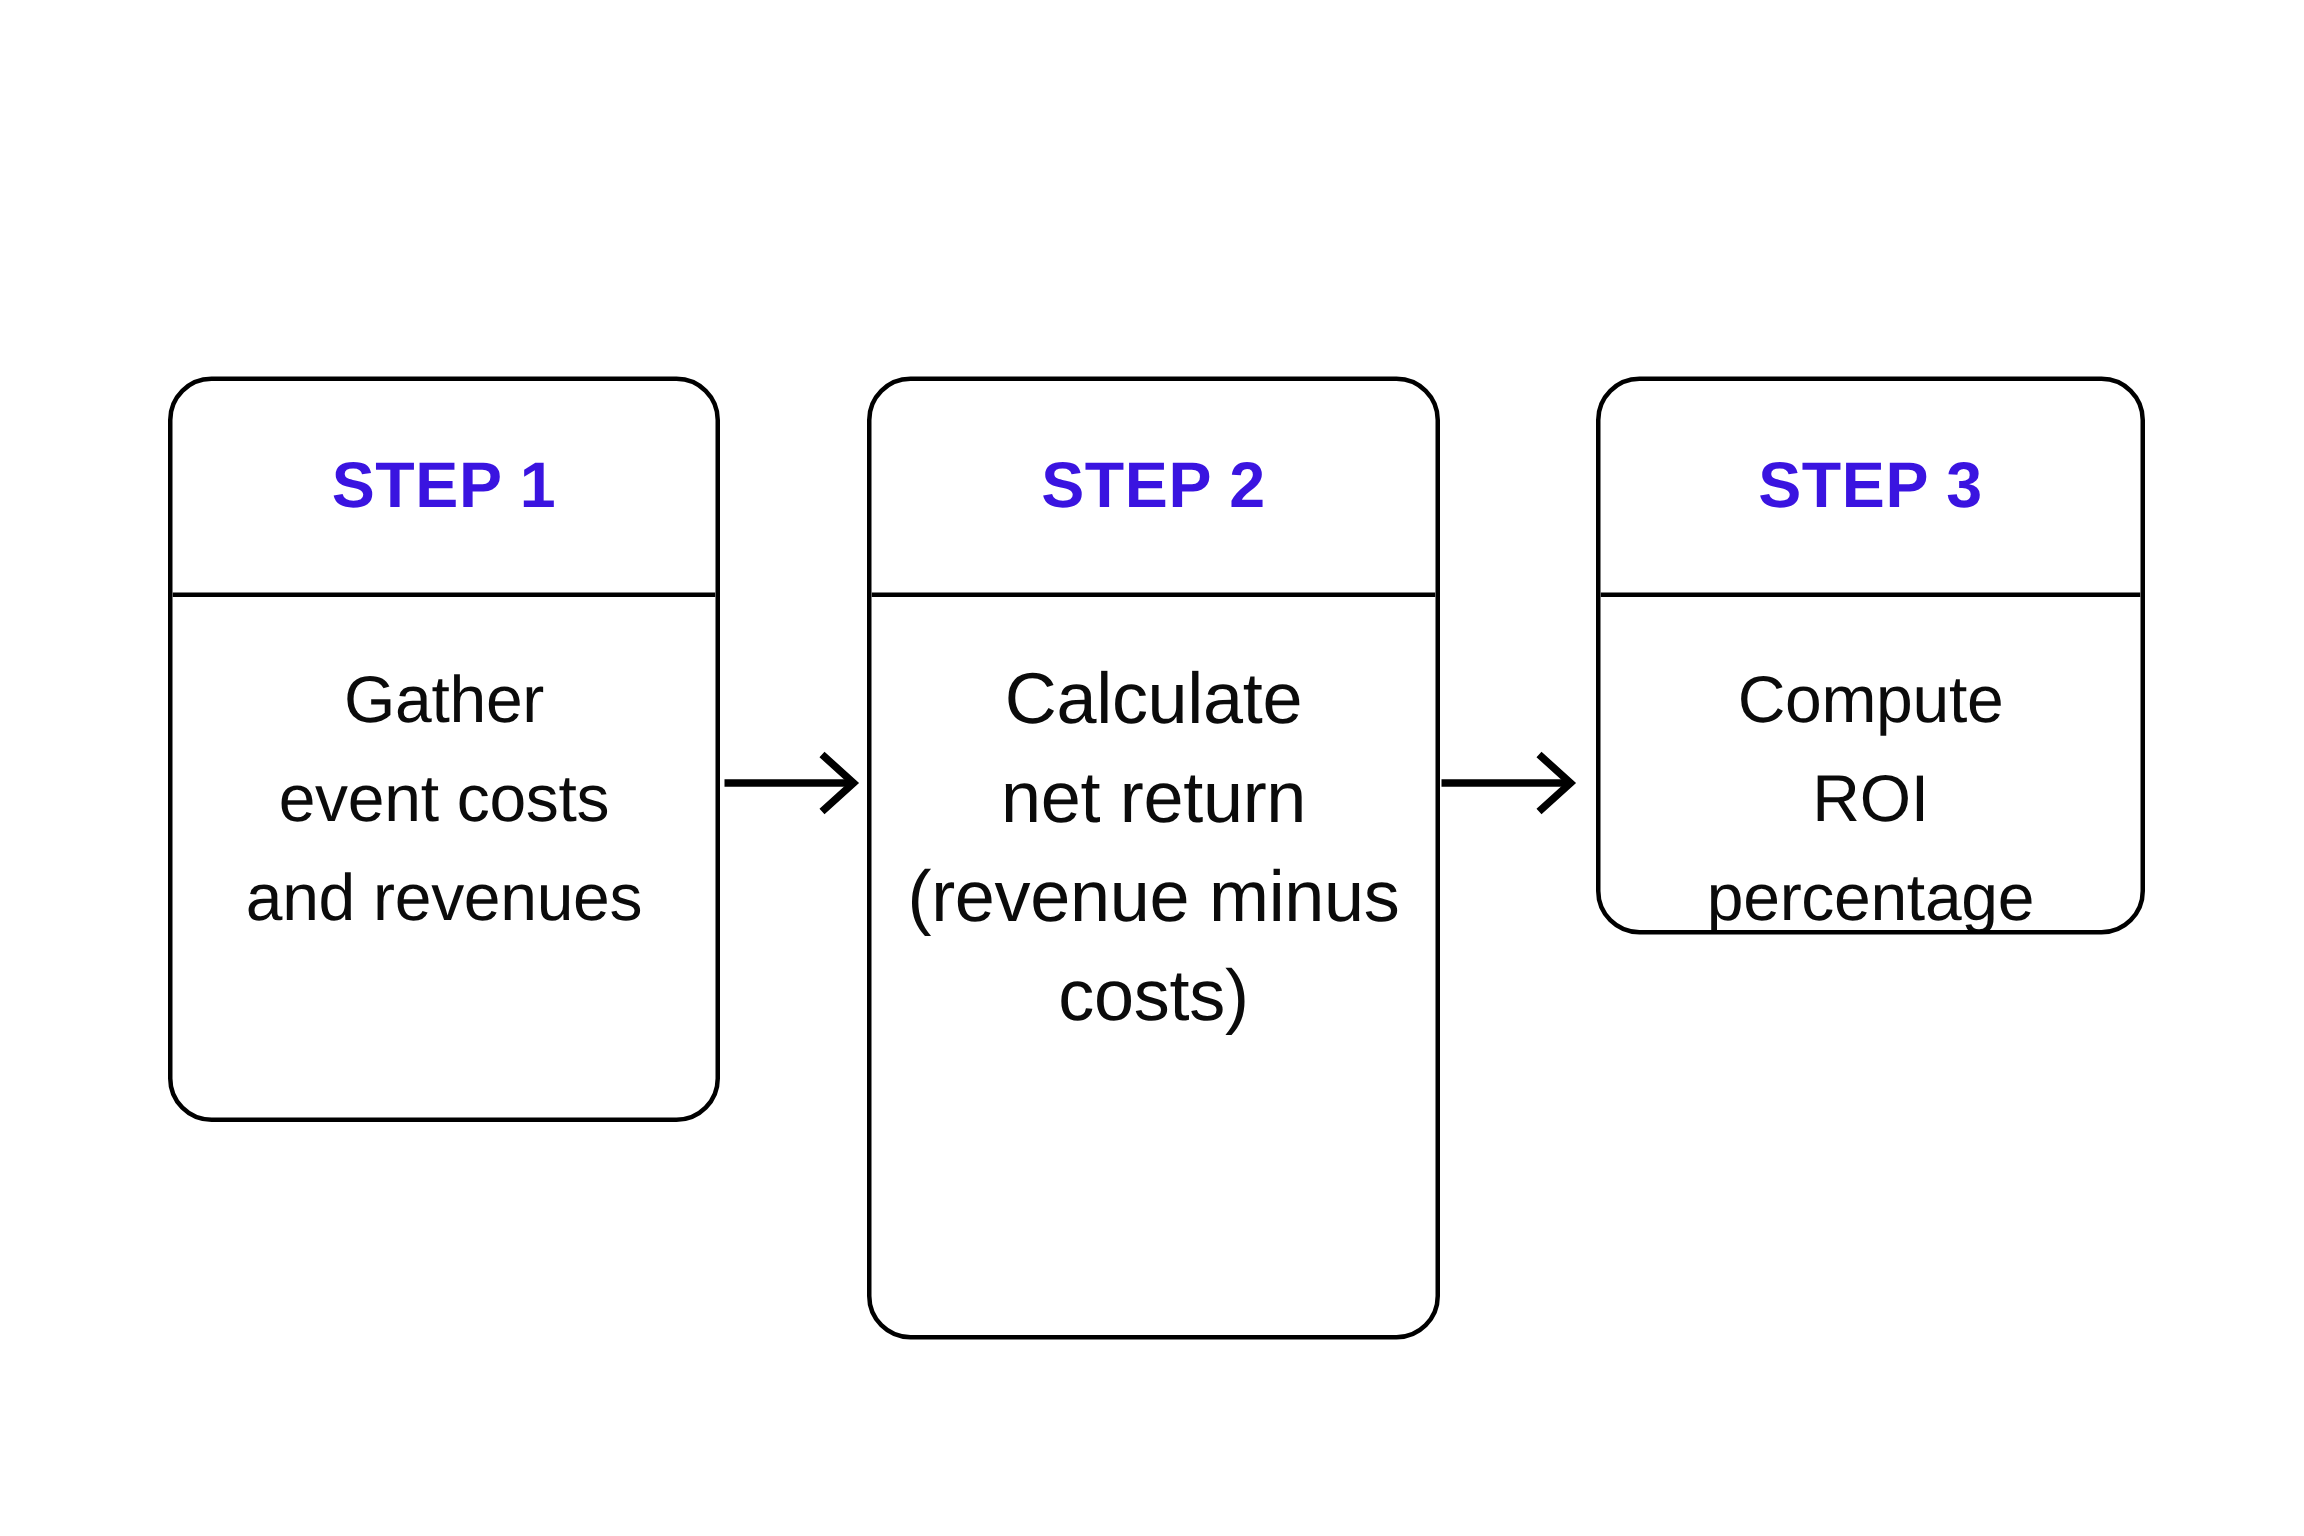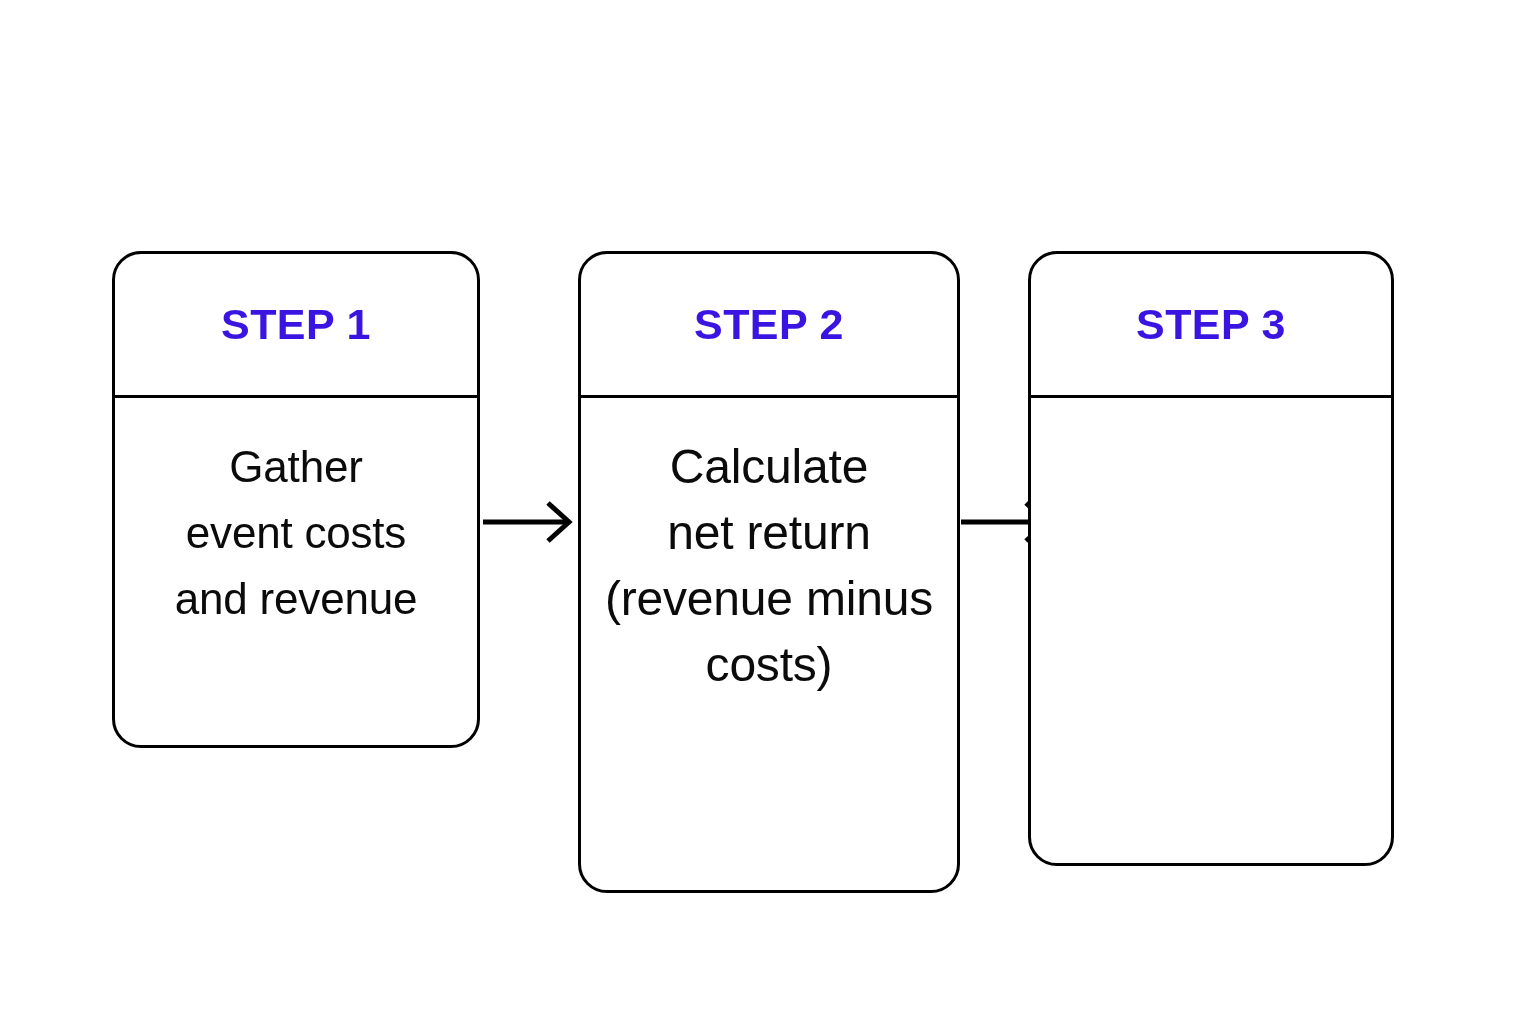--- a/index.html
+++ b/index.html
@@ -70,21 +70,21 @@
     color: #0b0b0b;
     line-height: 66px;
     text-align: center;
     white-space: pre-line;
     letter-spacing: -0.2px;
   }
 
   
   #step-box-1 { left: 112px; top: 251px; width: 368px;  height: 497px; }
   #step-box-2 { left: 578px; top: 251px; width: 382px;  height: 642px; }
-  #step-box-3 { left: 1028px; top: 251px; width: 366px; height: 615px; }
+  #step-box-3 { left: 1064px; top: 251px; width: 366px; height: 372px; }
 
   #step-box-2 .step-body-text { font-size: 48px; line-height: 66px; }
   #step-box-2 .step-body { padding-top: 36px; }
 
   
   .connector-arrow {
     position: absolute;
     top: 497px;
     height: 50px;
   }
@@ -103,21 +103,21 @@
 
 <div id="canvas">
 
   <div class="step-box" id="step-box-1">
     <div class="step-header">
       <span class="step-header-label">STEP 1</span>
     </div>
     <div class="step-body">
       <span class="step-body-text">Gather
 event costs
-and revenue</span>
+and revenues</span>
     </div>
   </div>
 
   <div class="connector-arrow" id="connector-arrow-1">
     <svg viewBox="0 0 98 50" preserveAspectRatio="none">
       <line x1="3" y1="25" x2="88" y2="25" stroke="#000000" stroke-width="5" stroke-linecap="butt"></line>
       <polyline points="68,6 89,25 68,44" fill="none" stroke="#000000" stroke-width="5" stroke-linecap="butt" stroke-linejoin="miter"></polyline>
     </svg>
   </div>
 
@@ -137,15 +137,20 @@
     <svg viewBox="0 0 98 50" preserveAspectRatio="none">
       <line x1="3" y1="25" x2="88" y2="25" stroke="#000000" stroke-width="5" stroke-linecap="butt"></line>
       <polyline points="68,6 89,25 68,44" fill="none" stroke="#000000" stroke-width="5" stroke-linecap="butt" stroke-linejoin="miter"></polyline>
     </svg>
   </div>
 
   <div class="step-box" id="step-box-3">
     <div class="step-header">
       <span class="step-header-label">STEP 3</span>
     </div>
+    <div class="step-body">
+      <span class="step-body-text">Compute
+ROI
+percentage</span>
+    </div>
   </div>
 
 </div>
 
 </body></html>

